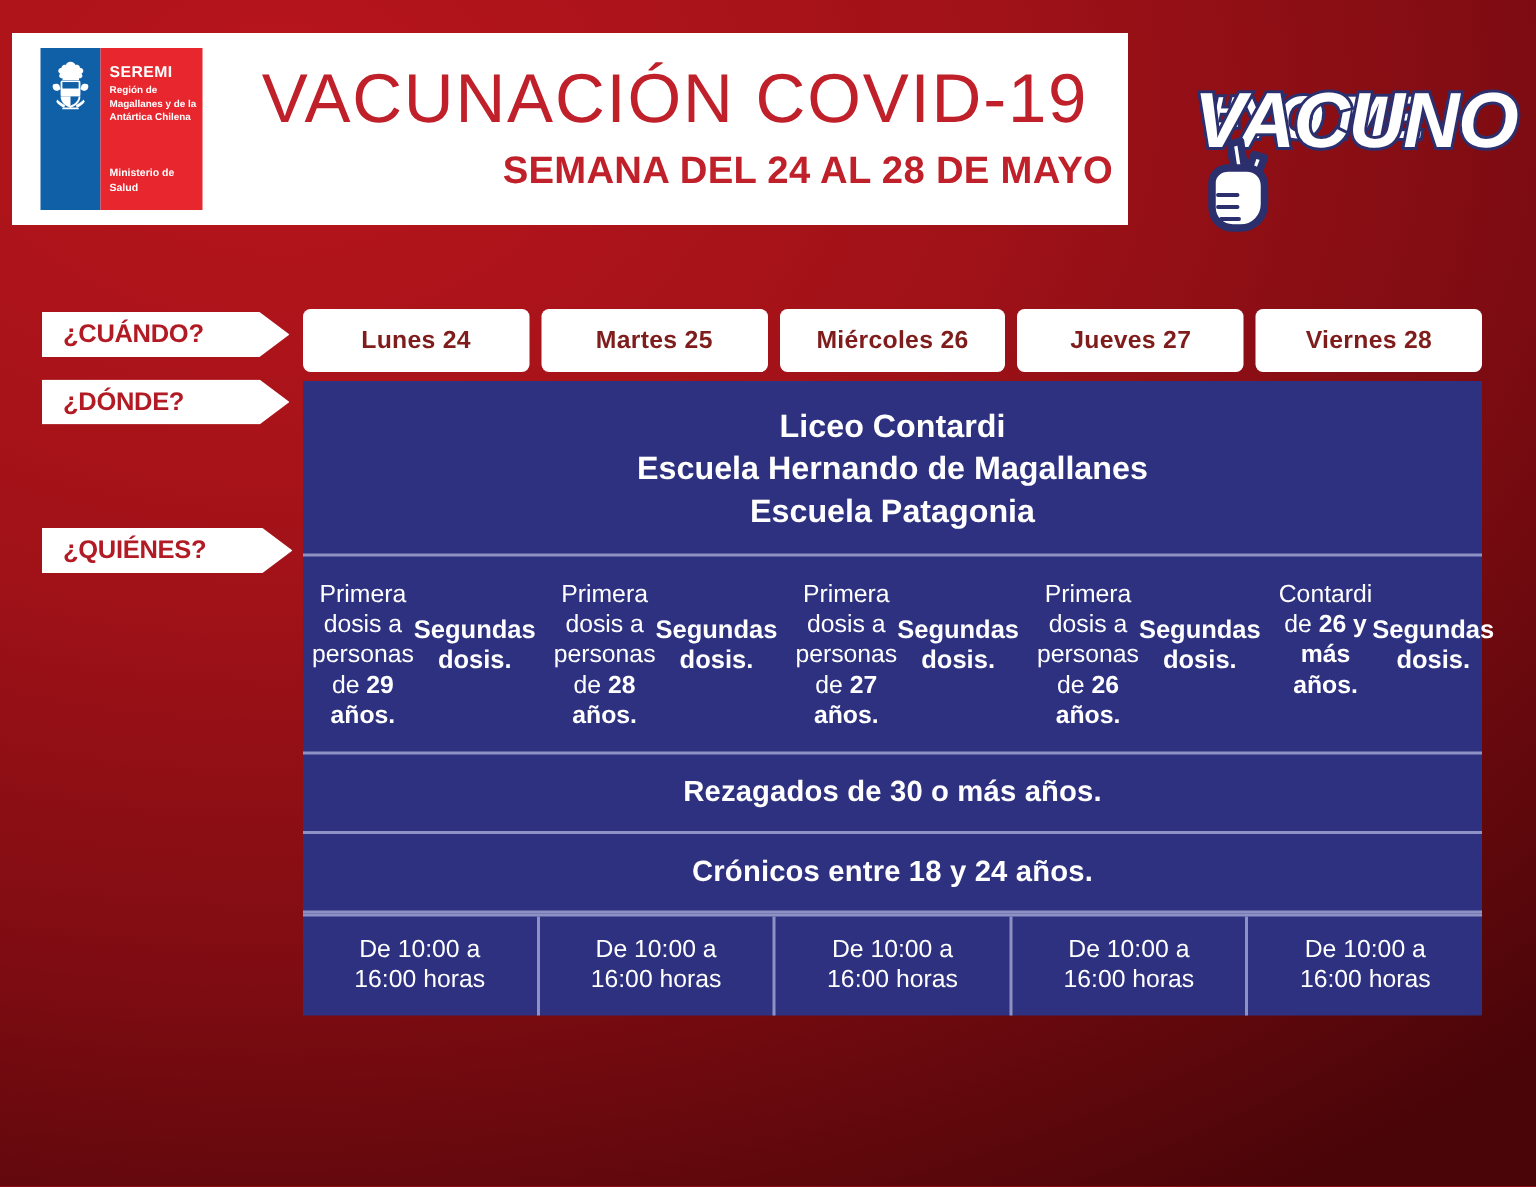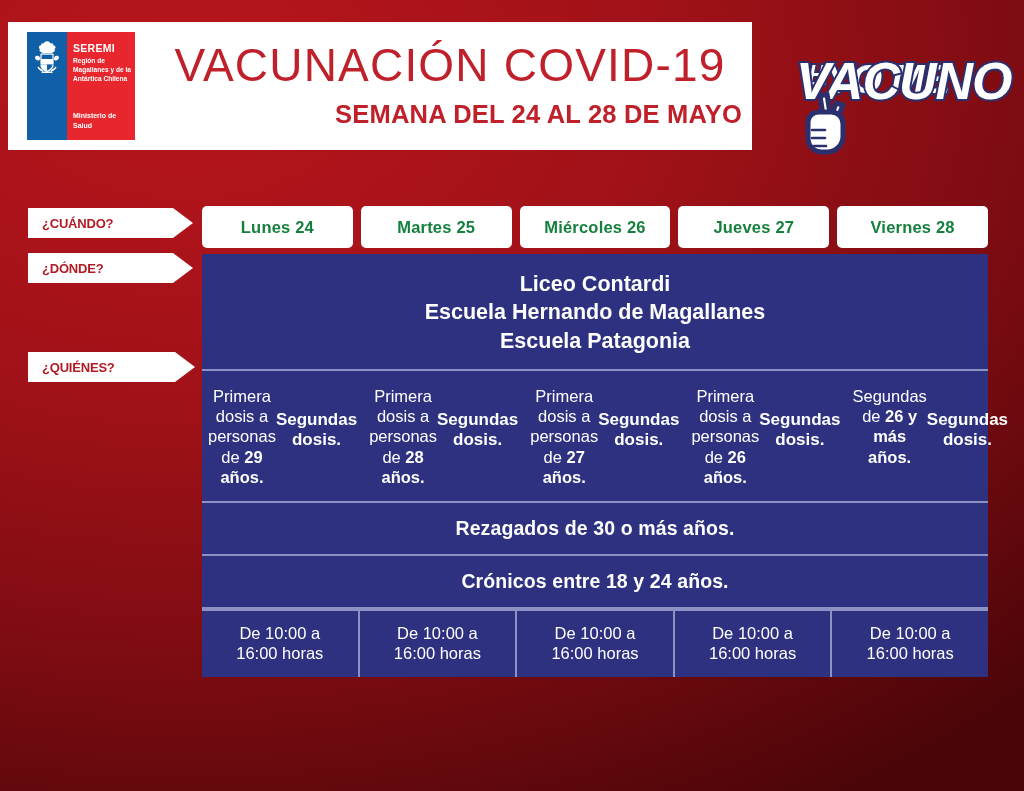--- a/index.html
+++ b/index.html
@@ -76,21 +76,21 @@
   .fist{position:absolute;left:0px;top:72px;width:74px;height:74px;}
 
   
   .tbl{position:absolute;left:202px;top:206px;width:786px;}
 
   
   .days{display:flex;gap:8px;height:42px;}
   .day-chip{
     flex:1;background:#ffffff;border-radius:5px;
     display:flex;align-items:center;justify-content:center;
-    color:#15803d;font-weight:bold;font-size:16.5px;letter-spacing:.2px;
+    color:#7f1d1d;font-weight:bold;font-size:16.5px;letter-spacing:.2px;
   }
 
   .blue{background:#2e3180;margin-top:6px;}
   .rowsep{height:2px;background:#8e91c4;}
   .colsep{width:2px;background:#8e91c4;}
 
   .where{
     text-align:center;color:#fff;font-weight:bold;
     padding:16px 8px 14px;font-size:21.5px;line-height:1.32;
   }
@@ -119,21 +119,21 @@
   .hours{display:flex;}
   .hours-cell{
     flex:1;text-align:center;color:#fff;font-size:16.5px;
     line-height:1.25;padding:12px 6px 13px;font-weight:300;
   }
 
   
   .pennant{
     position:absolute;height:30px;
     background:#ffffff;color:#b21b24;
-    font-weight:bold;font-size:13px;letter-spacing:-.2px;
+    font-weight:bold;font-size:17px;letter-spacing:-.2px;
     display:flex;align-items:center;
     padding-left:14px;box-sizing:border-box;
     clip-path:polygon(0 0, calc(100% - 20px) 0, 100% 50%, calc(100% - 20px) 100%, 0 100%);
   }
   .p-cuando{left:28px;top:208px;width:165px;}
   .p-donde {left:28px;top:253px;width:165px;}
   .p-quienes{left:28px;top:352px;width:167px;}
   .p-hora  {left:28px;top:628px;width:172px;}
 </style>
 </head>
@@ -244,21 +244,21 @@
         <div class="who-cell">
           <div class="who-top">
             <span>Primera dosis a personas de</span>
             <b>26 años.</b>
           </div>
           <div class="who-bottom">Segundas dosis.</div>
         </div>
         <div class="colsep"></div>
         <div class="who-cell">
           <div class="who-top">
-            <span>Segundas de</span>
+            <span>Contardi de</span>
             <b>26 y más años.</b>
           </div>
           <div class="who-bottom">Segundas dosis.</div>
         </div>
       </div>
 
       <div class="rowsep"></div>
 
       <div class="band">Rezagados de 30 o más años.</div>
 

